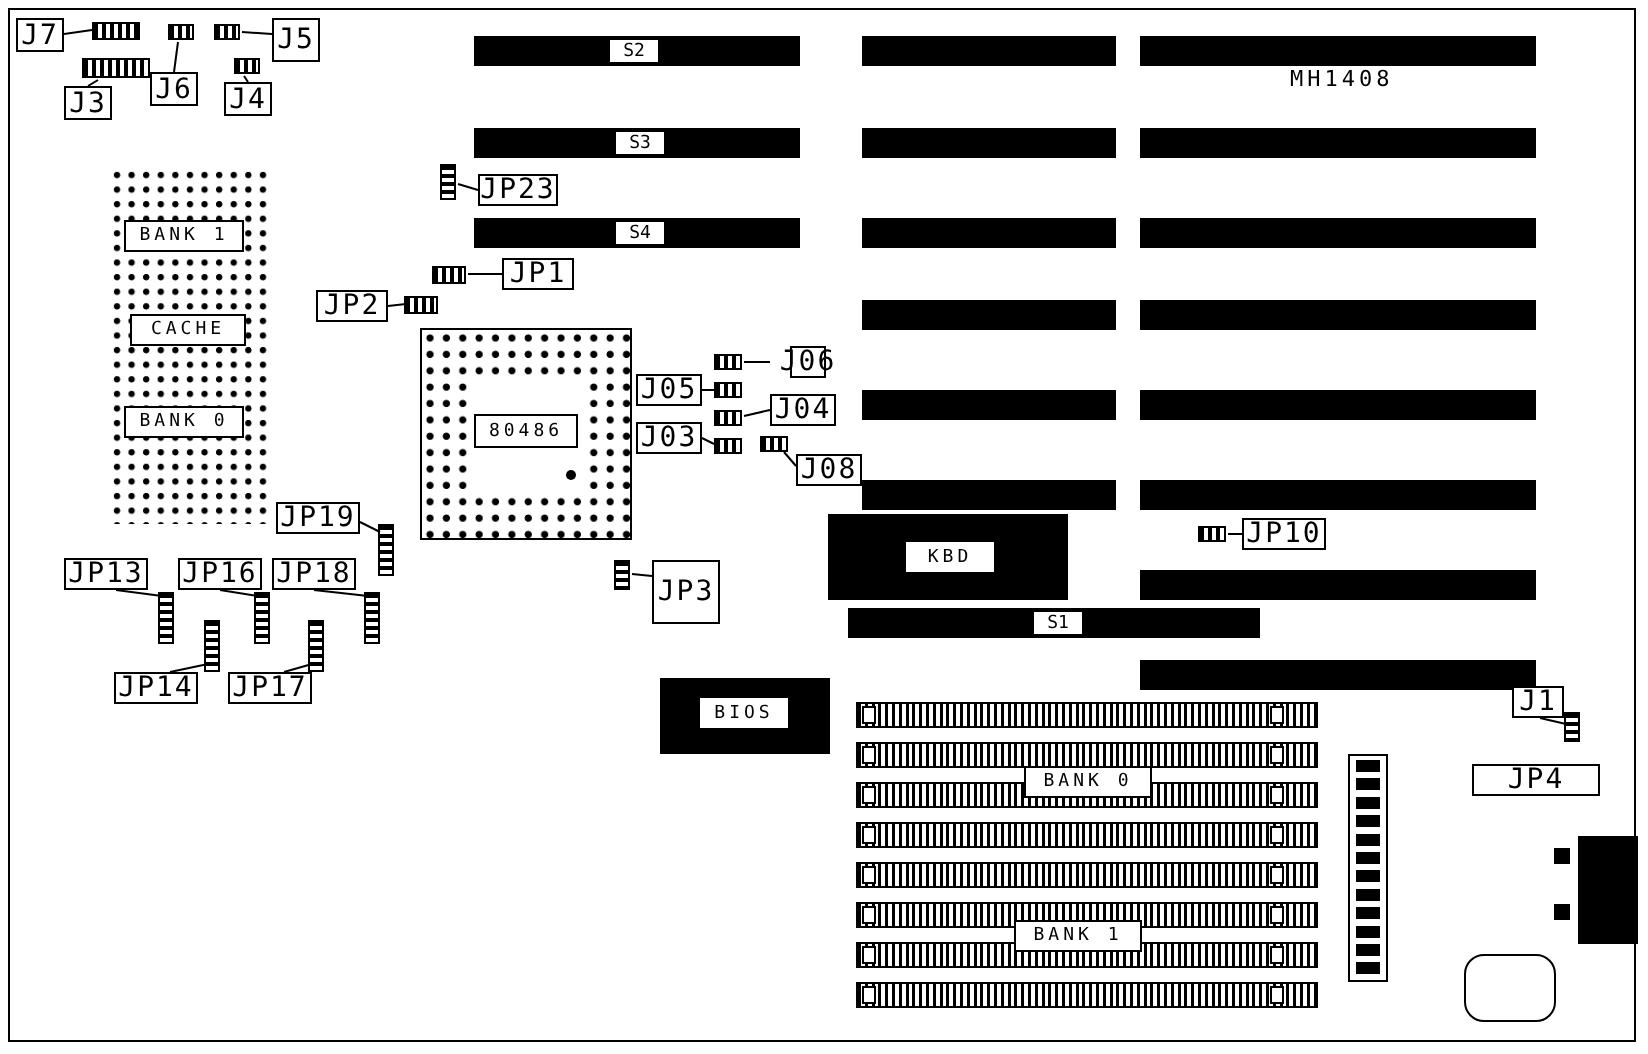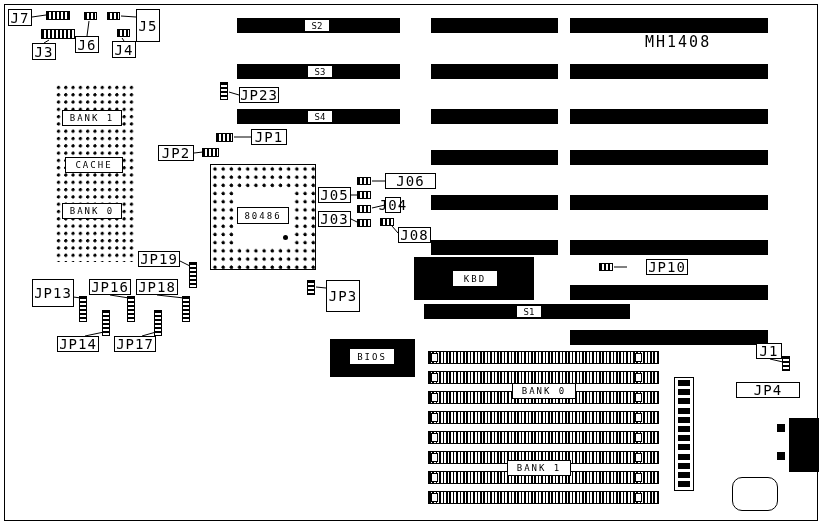--- a/index.html
+++ b/index.html
@@ -28,47 +28,47 @@
   .simm { position:absolute; box-sizing:border-box; width:231px; height:13px; border:1px solid #000;
           background:repeating-linear-gradient(to right,#000 0 1.5px,#fff 1.5px 3.4px); z-index:1; }
   .simm .cap { position:absolute; top:1px; width:7px; height:9px; background:#fff; border:1px solid #000; box-sizing:border-box; }
   .simm .cap.l { left:2px; } .simm .cap.r { right:16px; }
   .pwr { position:absolute; left:674px; top:377px; width:20px; height:114px; box-sizing:border-box;
          border:1px solid #000; padding:2px 3px; z-index:2; }
   .pwr-in { width:100%; height:100%;
             background:repeating-linear-gradient(to bottom,#000 0 6px,#fff 6px 9.2px); }
   .battery { position:absolute; left:732px; top:477px; width:46px; height:34px; border:1px solid #000;
              border-radius:10px; box-sizing:border-box; z-index:2; }
-  .model-text { position:absolute; left:645px; top:33px; font-size:15px; letter-spacing:2px; z-index:2; }
+  .model-text { position:absolute; left:645px; top:33px; font-size:11px; letter-spacing:2px; z-index:2; }
   svg.lines { position:absolute; left:0; top:0; z-index:3; pointer-events:none; }
 </style>
 </head>
 <body>
 
 <div class="stage">
   <div class="board-outline"></div>
 
   <div class="lbl" style="left:8px;top:9px;width:24px;height:17px">J7</div>
   <div class="jb h" style="left:46px;top:11px;width:24px;height:9px"></div>
   <div class="jb h" style="left:84px;top:12px;width:13px;height:8px"></div>
   <div class="jb h" style="left:107px;top:12px;width:13px;height:8px"></div>
-  <div class="lbl" style="left:136px;top:9px;width:24px;height:33px">J5</div>
+  <div class="lbl" style="left:136px;top:9px;width:24px;height:22px">J5</div>
   <div class="jb h" style="left:41px;top:29px;width:34px;height:10px"></div>
   <div class="jb h" style="left:117px;top:29px;width:13px;height:8px"></div>
   <div class="lbl" style="left:32px;top:43px;width:24px;height:17px">J3</div>
   <div class="lbl" style="left:75px;top:36px;width:24px;height:17px">J6</div>
   <div class="lbl" style="left:112px;top:41px;width:24px;height:17px">J4</div>
 
   <div class="dots" style="left:55px;top:84px;width:80px;height:178px"></div>
   <div class="lbl sp" style="left:62px;top:110px;width:60px;height:16px">BANK 1</div>
   <div class="lbl sp" style="left:65px;top:157px;width:58px;height:16px">CACHE</div>
   <div class="lbl sp" style="left:62px;top:203px;width:60px;height:16px">BANK 0</div>
 
   <div class="lbl" style="left:138px;top:251px;width:42px;height:16px">JP19</div>
-  <div class="lbl" style="left:32px;top:279px;width:42px;height:28px">JP13</div>
+  <div class="lbl" style="left:32px;top:279px;width:42px;height:16px">JP13</div>
   <div class="lbl" style="left:89px;top:279px;width:42px;height:16px">JP16</div>
   <div class="lbl" style="left:136px;top:279px;width:42px;height:16px">JP18</div>
   <div class="lbl" style="left:57px;top:336px;width:42px;height:16px">JP14</div>
   <div class="lbl" style="left:114px;top:336px;width:42px;height:16px">JP17</div>
   <div class="jb v" style="left:79px;top:296px;width:8px;height:26px"></div>
   <div class="jb v" style="left:127px;top:296px;width:8px;height:26px"></div>
   <div class="jb v" style="left:182px;top:296px;width:8px;height:26px"></div>
   <div class="jb v" style="left:102px;top:310px;width:8px;height:26px"></div>
   <div class="jb v" style="left:154px;top:310px;width:8px;height:26px"></div>
   <div class="jb v" style="left:189px;top:262px;width:8px;height:26px"></div>
@@ -80,23 +80,23 @@
   <div class="jb h" style="left:202px;top:148px;width:17px;height:9px"></div>
   <div class="lbl" style="left:158px;top:145px;width:36px;height:16px">JP2</div>
   <div class="jb v" style="left:307px;top:280px;width:8px;height:15px"></div>
   <div class="lbl" style="left:326px;top:280px;width:34px;height:32px">JP3</div>
 
   <div class="socket" style="left:210px;top:164px;width:106px;height:106px"></div>
   <div class="socket-mask" style="left:235px;top:189px;width:56px;height:56px"></div>
   <div class="lbl sp" style="left:237px;top:207px;width:52px;height:17px">80486</div>
   <div class="cpu-dot" style="left:283px;top:235px"></div>
 
-  <div class="lbl" style="left:385px;top:173px;width:51px;height:16px">J06</div>
+  <div class="lbl" style="left:395px;top:173px;width:18px;height:16px">J06</div>
   <div class="lbl" style="left:318px;top:187px;width:33px;height:16px">J05</div>
-  <div class="lbl" style="left:385px;top:197px;width:16px;height:16px">J04</div>
+  <div class="lbl" style="left:385px;top:197px;width:33px;height:16px">J04</div>
   <div class="lbl" style="left:318px;top:211px;width:33px;height:16px">J03</div>
   <div class="lbl" style="left:398px;top:227px;width:33px;height:16px">J08</div>
   <div class="jb h" style="left:357px;top:177px;width:14px;height:8px"></div>
   <div class="jb h" style="left:357px;top:191px;width:14px;height:8px"></div>
   <div class="jb h" style="left:357px;top:205px;width:14px;height:8px"></div>
   <div class="jb h" style="left:357px;top:219px;width:14px;height:8px"></div>
   <div class="jb h" style="left:380px;top:218px;width:14px;height:8px"></div>
 
   <div class="bar" style="left:237px;top:18px;width:163px"></div>
   <div class="lbl sm" style="left:304px;top:19px;width:26px;height:13px">S2</div>
@@ -123,21 +123,21 @@
 
   <div class="bar" style="left:424px;top:304px;width:206px"></div>
   <div class="lbl sm" style="left:516px;top:305px;width:26px;height:13px">S1</div>
 
   <div class="blackbox" style="left:414px;top:257px;width:120px;height:43px"></div>
   <div class="lbl sp" style="left:452px;top:270px;width:46px;height:17px">KBD</div>
   <div class="blackbox" style="left:330px;top:339px;width:85px;height:38px"></div>
   <div class="lbl sp" style="left:349px;top:348px;width:46px;height:17px">BIOS</div>
 
   <div class="jb h" style="left:599px;top:263px;width:14px;height:8px"></div>
-  <div class="lbl" style="left:646px;top:259px;width:42px;height:16px">JP10</div>
+  <div class="lbl" style="left:621px;top:259px;width:42px;height:16px">JP10</div>
 
   <div class="model-text">MH1408</div>
 
   <div class="lbl" style="left:756px;top:343px;width:26px;height:16px">J1</div>
   <div class="jb v" style="left:782px;top:356px;width:8px;height:15px"></div>
   <div class="lbl" style="left:736px;top:382px;width:64px;height:16px">JP4</div>
   <div class="jb h" style="left:779px;top:389px;width:20px;height:9px"></div>
 
   <div class="simm" style="left:428px;top:351px">
       <span class="cap l"></span>

